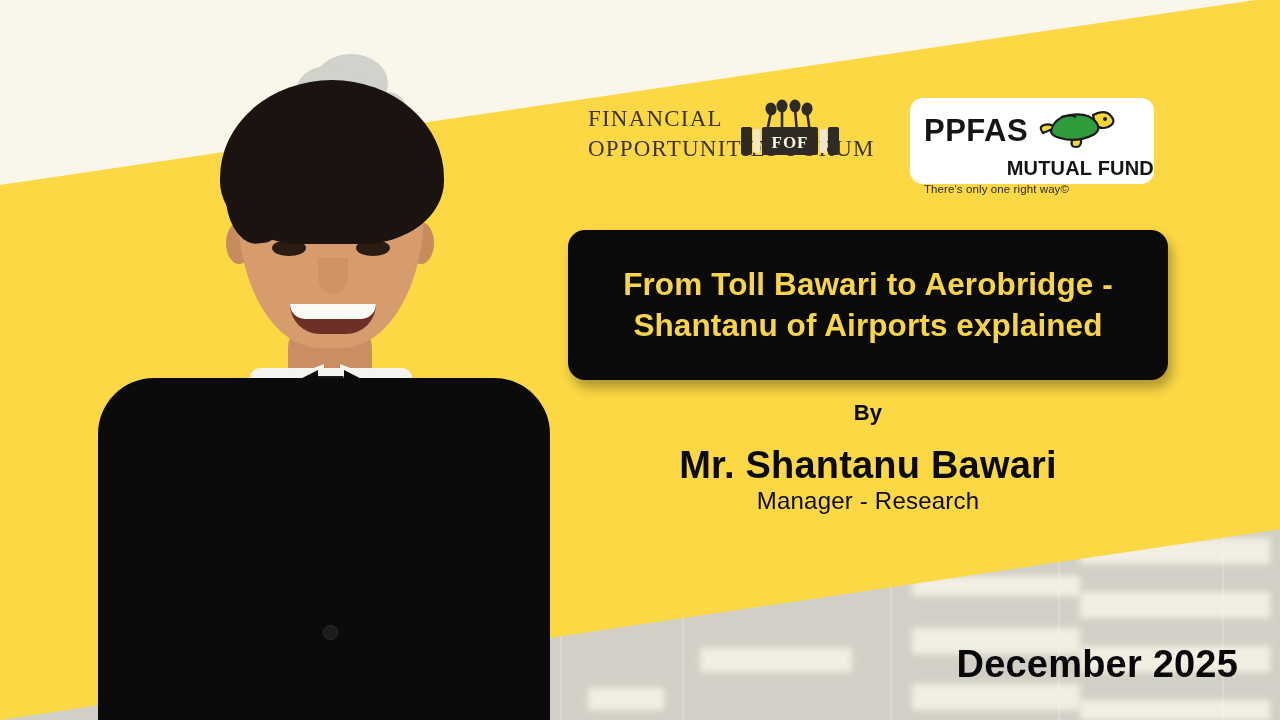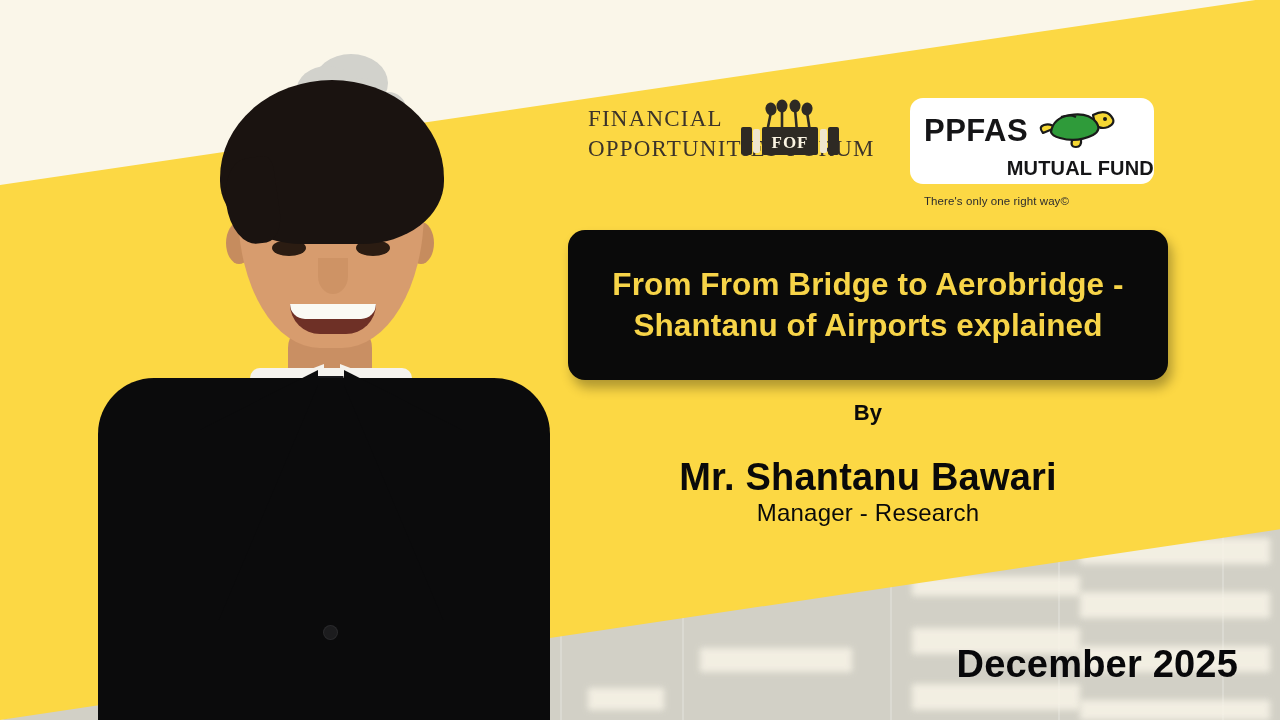--- a/index.html
+++ b/index.html
@@ -172,21 +172,21 @@
   .ppfas-top { display:flex; align-items:center; gap:7px; }
   .ppfas-name {
     font-size:31px; font-weight:bold; letter-spacing:0.5px;
     color:#151517; line-height:1;
   }
   .ppfas-sub {
     font-size:20px; font-weight:bold; letter-spacing:0.2px;
     color:#151517; line-height:1; margin-top:4px;text-align:right;
   }
   .ppfas-tag {
-    font-size:11.5px; color:#2B2B2E; margin-top:17px; letter-spacing:0.1px;
+    font-size:11.5px; color:#2B2B2E; margin-top:5px; letter-spacing:0.1px;
   }
 
   
   .title-card {
     position:absolute;
     left:568px; top:230px;
     width:600px; height:150px;
     background:#0A0A0A;
     border-radius:17px;
     box-shadow: 4px 8px 12px rgba(0,0,0,0.30);
@@ -203,21 +203,21 @@
     text-align:center;
     white-space:nowrap;
   }
 
   
   .by-block {
     position:absolute; left:568px; top:400px;
     width:600px; text-align:center; z-index:8; color:#0A0A0A;
   }
   .by-word { font-size:22px; font-weight:bold; letter-spacing:0.2px; }
-  .by-name { font-size:38px; font-weight:bold; margin-top:30px; letter-spacing:0.2px; }
+  .by-name { font-size:38px; font-weight:bold; margin-top:18px; letter-spacing:0.2px; }
   .by-role { font-size:24px; margin-top:0; letter-spacing:0.2px; }
 
   
   .date {
     position:absolute; right:42px; bottom:34px;
     font-size:38px; font-weight:bold; color:#08080A;
     letter-spacing:0.2px; z-index:8;
   }
 </style>
 </head>
@@ -323,21 +323,21 @@
           </g>
           <circle cx="70" cy="13" r="2" fill="#1A1A1A"></circle>
         </svg>
       </span>
     </div>
     <div class="ppfas-sub">MUTUAL FUND</div>
     <div class="ppfas-tag">There's only one right way©</div>
   </div>
 
   <div class="title-card">
-    <div class="title-line">From From Bridge to Aerobridge -</div>
+    <div class="title-line">From Toll Bawari to Aerobridge -</div>
     <div class="title-line">Shantanu of Airports explained</div>
   </div>
 
   <div class="by-block">
     <div class="by-word">By</div>
     <div class="by-name">Mr. Shantanu Bawari</div>
     <div class="by-role">Manager - Research</div>
   </div>
 
   <div class="date">December 2025</div>

